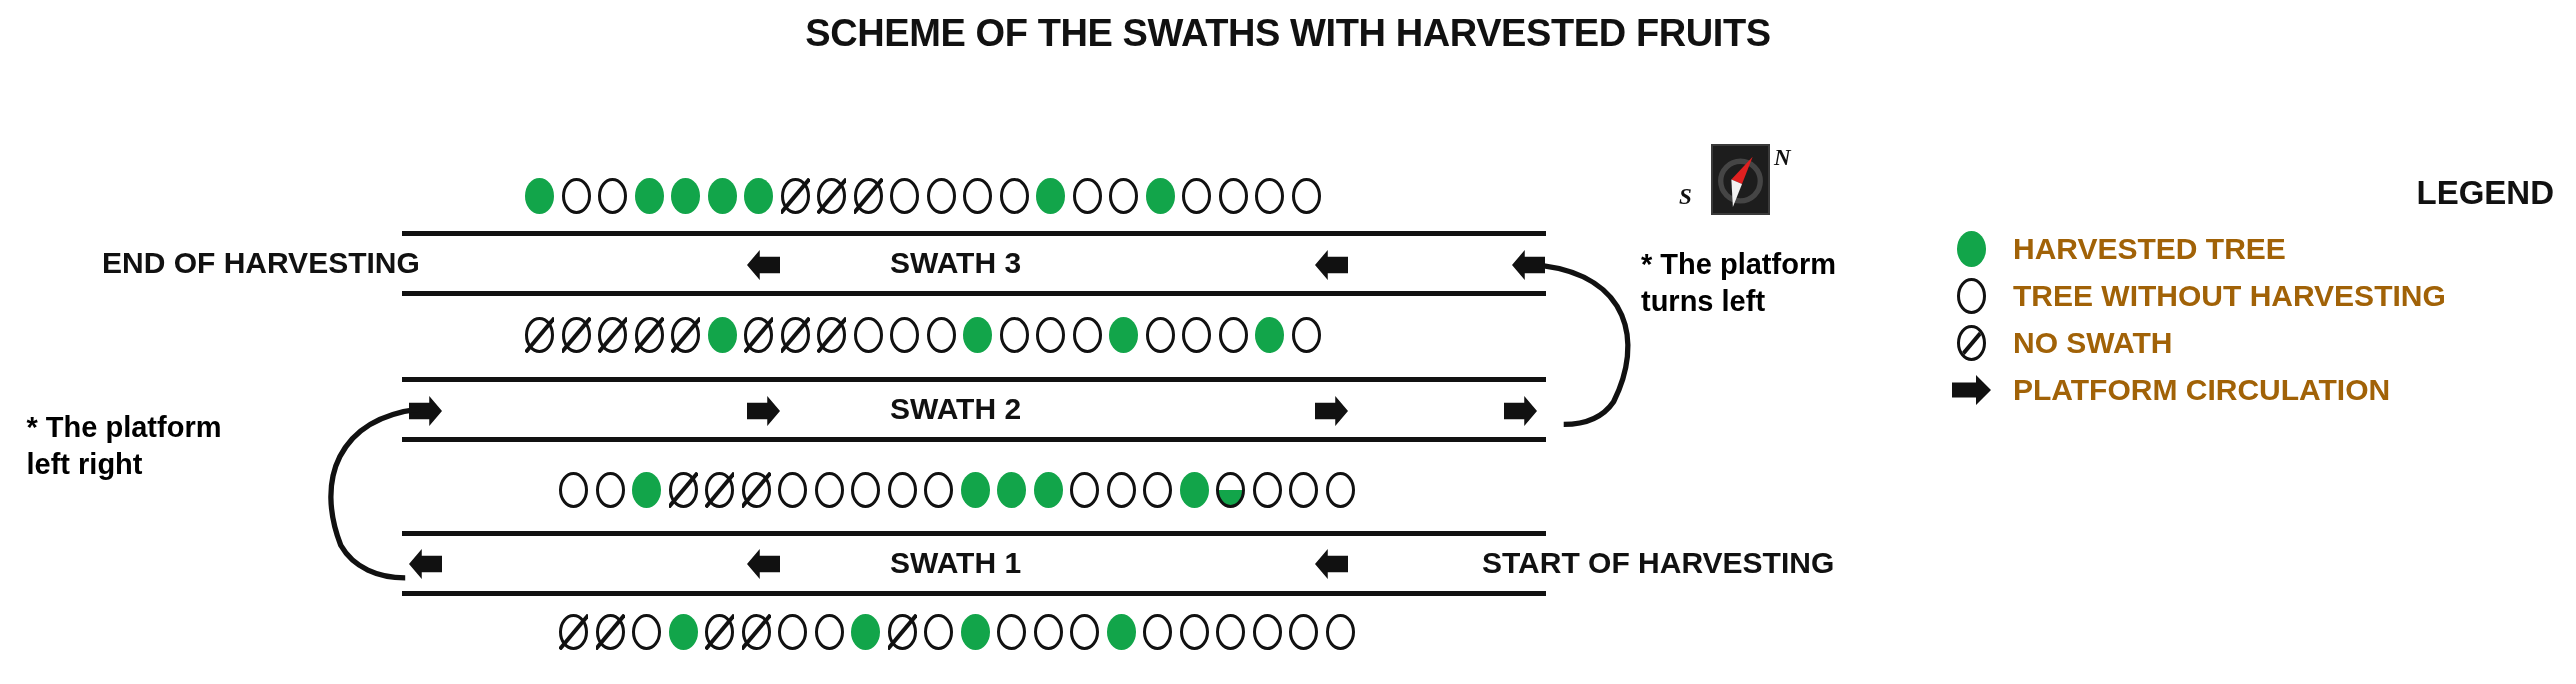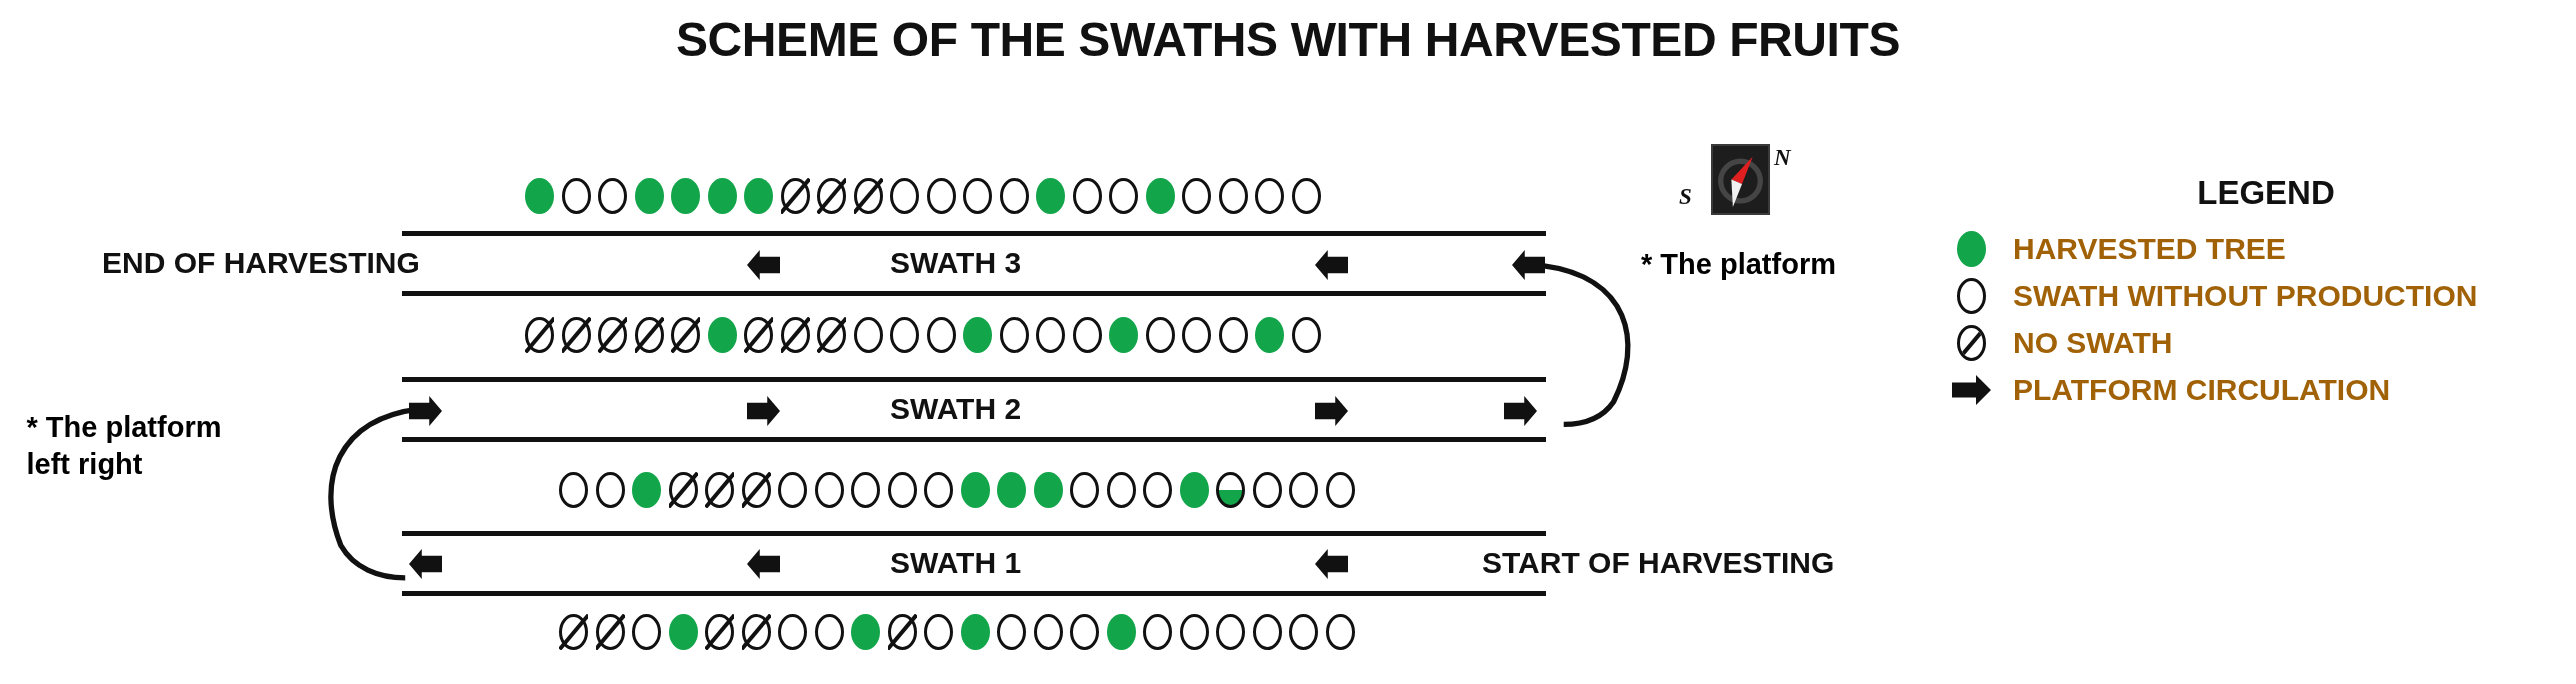--- a/index.html
+++ b/index.html
@@ -15,21 +15,21 @@
     overflow: hidden;
   }
 
   
   #title {
     position: absolute;
     top: 12px;
     left: 0;
     width: 2576px;
     text-align: center;
-    font-size: 48px;
+    font-size: 38px;
     font-weight: bold;
     letter-spacing: -0.4px;
     color: #111111;
     font-family: "Liberation Sans", sans-serif;
   }
 
   
   #stage {
     position: absolute;
     left: 0;
@@ -178,21 +178,21 @@
   #legend {
     position: absolute;
     left: 1948px;
     top: 174px;
     width: 606px;
   }
   #legend-title {
     font-size: 33px;
     font-weight: bold;
     color: #111111;
-    text-align: center;
+    text-align: right;
     margin-left: 30px;
     margin-bottom: 13.6px;
     font-family: "Liberation Sans", sans-serif;
   }
   .legend-row {
     display: flex;
     align-items: center;
     height: 47px;
   }
   .legend-key {
@@ -330,20 +330,21 @@
       </svg>
   </div>
 
   <div class="uturn" style="left:1538px; top:258px;">
     <svg width="121" height="174" viewBox="0 0 160 230">
       <path d="M6 10 C 120 25, 140 110, 100 190 C 85 212, 60 220, 34 220" fill="none" stroke="#111111" stroke-width="7"></path>
     </svg>
   </div>
   <div class="note" style="left:1641px; top:246px;">
     <div>* The platform</div>
+    <div>turns left</div>
   </div>
 
   <div class="tree-row" id="row2" style="left:523px; top:315px;">
       <div class="tree notree">
         <div class="shape"></div>
         <div class="slash"></div>
       </div>
       <div class="tree notree">
         <div class="shape"></div>
         <div class="slash"></div>
@@ -633,21 +634,21 @@
       <div class="legend-key k-harvested">
           <div class="shape"></div>
         </div>
       <div class="legend-label">HARVESTED TREE</div>
     </div>
 
     <div class="legend-row">
       <div class="legend-key k-empty">
           <div class="shape"></div>
         </div>
-      <div class="legend-label">SWATH WITHOUT PRODUCTION</div>
+      <div class="legend-label">TREE WITHOUT HARVESTING</div>
     </div>
 
     <div class="legend-row">
       <div class="legend-key k-notree">
           <div class="shape"></div>
         </div>
       <div class="legend-label">NO SWATH</div>
     </div>
 
     <div class="legend-row">

